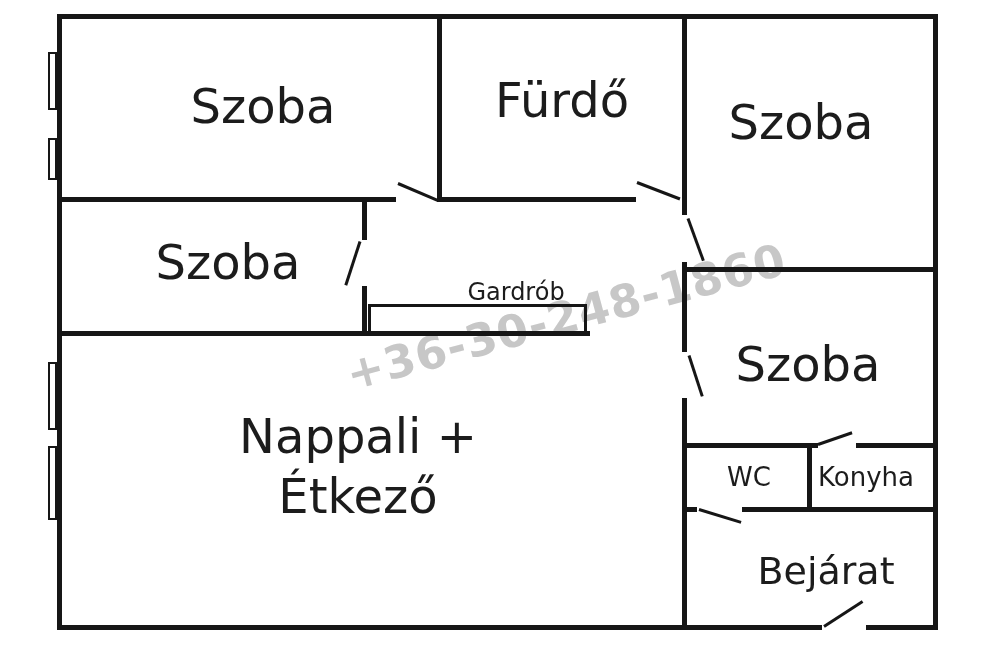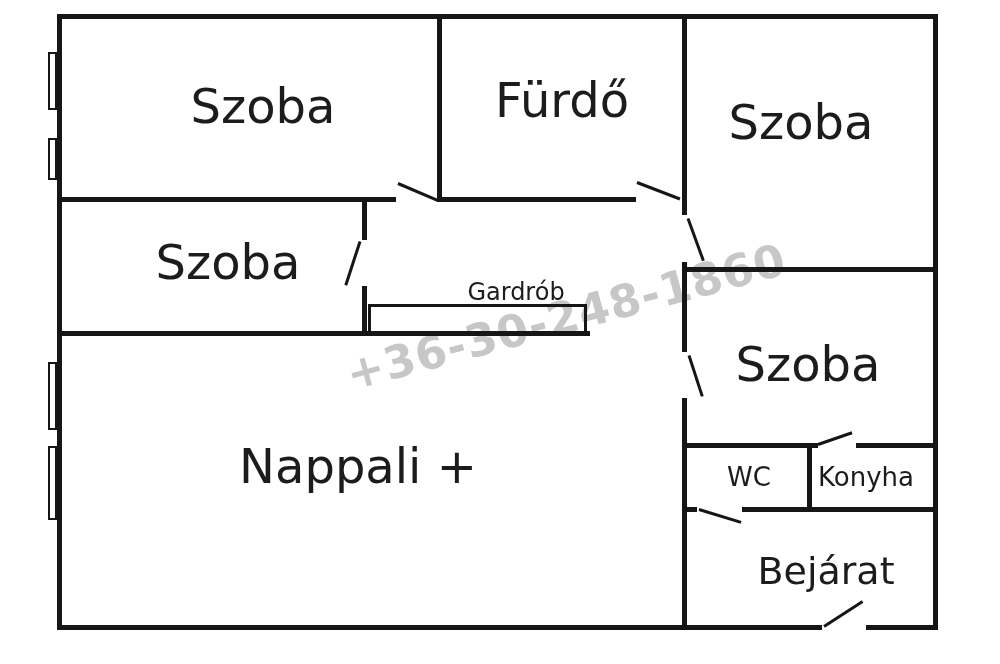--- a/index.html
+++ b/index.html
@@ -112,16 +112,17 @@
   <div class="label lg" style="left:263px;top:106px">Szoba</div>
   <div class="label lg" style="left:562px;top:100px">Fürdő</div>
   <div class="label lg" style="left:801px;top:122px">Szoba</div>
   <div class="label lg" style="left:228px;top:262px">Szoba</div>
   <div class="label sm" style="left:516px;top:292px">Gardrób</div>
   <div class="label lg" style="left:808px;top:364px">Szoba</div>
   <div class="label md" style="left:749px;top:477px">WC</div>
   <div class="label md" style="left:866px;top:477px">Konyha</div>
   <div class="label lg" style="left:358px;top:466px">
     <div>Nappali +</div>
+    <div>Étkező</div>
   </div>
   <div class="label" style="left:826px;top:572px;font-size:38px">Bejárat</div>
 
 </div>
 
 </body></html>

